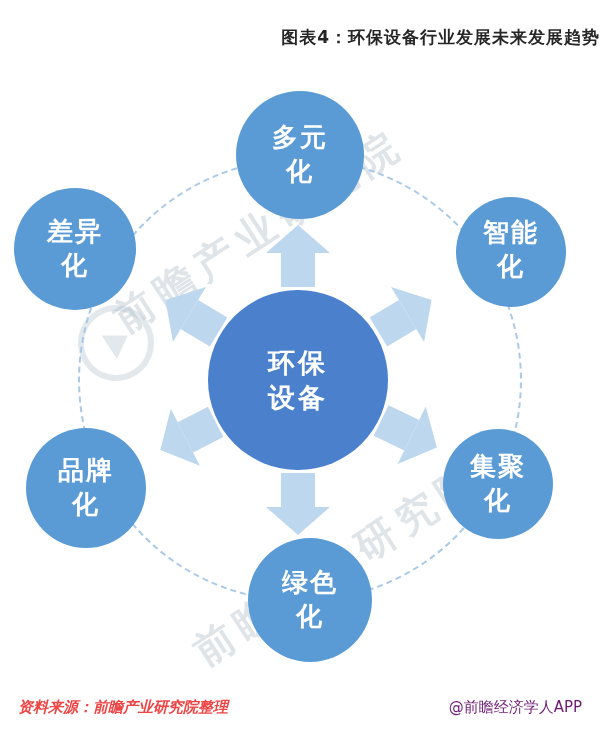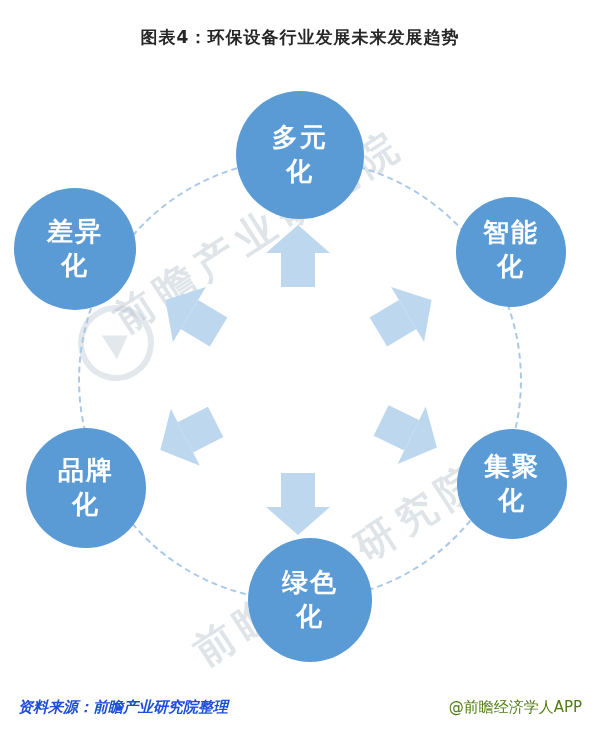--- a/index.html
+++ b/index.html
@@ -1,19 +1,19 @@
 <!DOCTYPE html>
 <html><head>
 <meta charset="utf-8">
 <style>
   html,body { margin:0; padding:0; background:#ffffff; }
   body { width:600px; height:743px; font-family:"DejaVu Sans","Liberation Sans",sans-serif; }
   .canvas { position:relative; width:600px; height:743px; overflow:hidden; background:#ffffff; }
 
-  .title { position:absolute; top:26px; left:0; width:100%; text-align:center;
+  .title { position:absolute; top:26px; left:0; width:100%; text-align:right;
            font-size:17px; font-weight:bold; color:#262626; letter-spacing:1px; }
 
   
   .watermark { position:absolute; color:rgba(176,188,201,0.40); font-size:40px; font-weight:bold;
                white-space:nowrap; letter-spacing:8px; transform:rotate(-33deg);
                transform-origin:left center; pointer-events:none; }
   .wm1 { left:118px; top:295px; }
   .wm2 { left:198px; top:628px; }
   .wm-logo { position:absolute; left:78px; top:305px; width:64px; height:64px; border-radius:50%;
              border:6px solid rgba(176,188,201,0.35); transform:rotate(-33deg);
@@ -36,30 +36,30 @@
   .a-bl   { left:156px; top:405px; transform:rotate(243deg); }
   .a-ul   { left:160px; top:285px; transform:rotate(301deg); }
 
   
   .node { position:absolute; border-radius:50%; background:#5b9bd5;
           display:flex; align-items:center; justify-content:center; }
   .node .lbl { color:#ffffff; font-weight:bold; text-align:center; white-space:pre-line;
                line-height:1.3; font-size:26px; letter-spacing:2px; }
   .n-top    { left:236px; top:91px;  width:128px; height:128px; }
   .n-tr     { left:456px; top:197px; width:110px; height:110px;font-family:Liberation Mono, monospace; }
-  .n-br     { left:457px; top:429px; width:110px; height:110px; }
+  .n-br     { left:443px; top:429px; width:110px; height:110px; }
   .n-bottom { left:248px; top:538px; width:124px; height:124px;align-items:center; }
   .n-bl     { left:26px;  top:428px; width:120px; height:120px;justify-content:center; }
   .n-tl     { left:14px;  top:188px; width:122px; height:122px; }
   .center-node { left:208px; top:290px; width:180px; height:180px; background:#4a80cc; }
   .center-node .lbl { font-size:27px; letter-spacing:3px; }
 
   .footer-source { position:absolute; left:18px; top:698px; font-size:15px; font-weight:bold;
-                   font-style:italic; color:#1d4ed8; }
-  .footer-brand  { position:absolute; right:18px; top:698px; font-size:15px; color:#4d7c0f; }
+                   font-style:italic; color:#ef4444; }
+  .footer-brand  { position:absolute; right:18px; top:698px; font-size:15px; color:#701a75; }
 </style>
 </head>
 <body>
 
 <div class="canvas">
 
   <div class="title">图表4：环保设备行业发展未来发展趋势</div>
 
   <div class="watermark wm1">前瞻产业研究院</div>
   <div class="watermark wm2">前瞻产业研究院</div>
@@ -112,17 +112,21 @@
   </div>
   <div class="node n-bl">
     <span class="lbl">品牌
 化</span>
   </div>
   <div class="node n-tl">
     <span class="lbl">差异
 化</span>
   </div>
 
+  <div class="node center-node">
+    <span class="lbl">环保
+设备</span>
+  </div>
 
   <div class="footer-source">资料来源：前瞻产业研究院整理</div>
   <div class="footer-brand">@前瞻经济学人APP</div>
 
 </div>
 
 </body></html>

